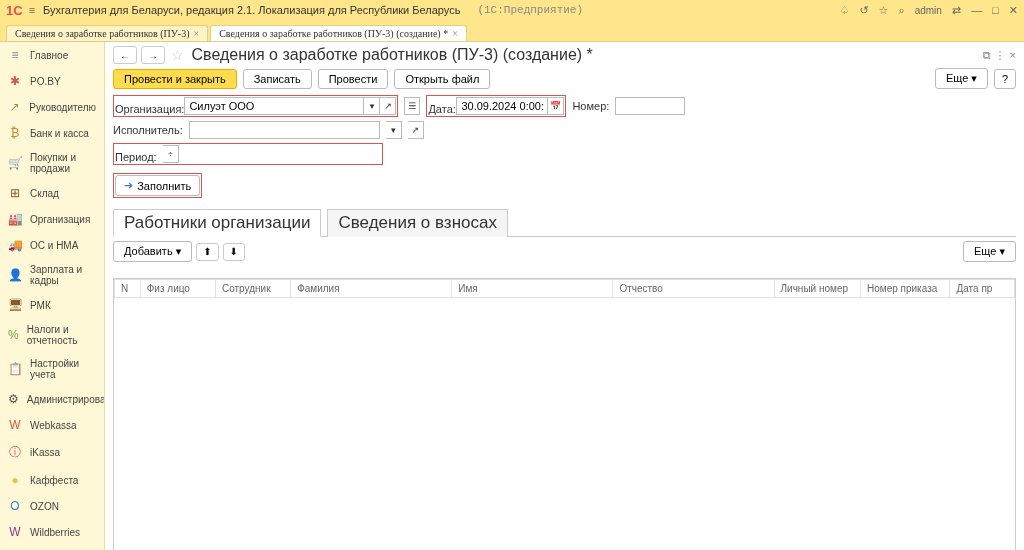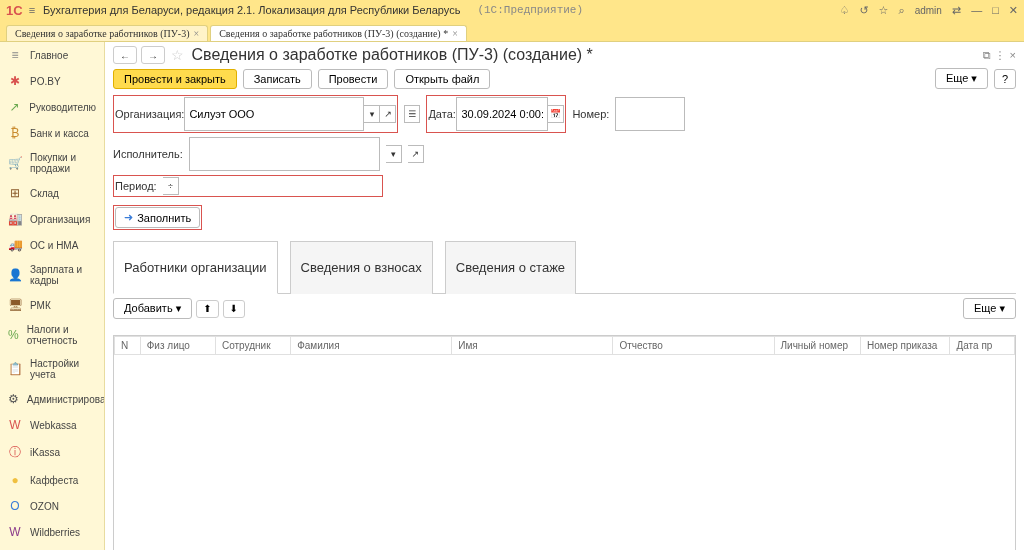--- a/index.html
+++ b/index.html
@@ -33,27 +33,27 @@
 .headerrow .right { margin-left: auto; display: flex; gap: 4px; color: #888; }
 
 .toolbar { display: flex; gap: 6px; align-items: center; margin-bottom: 6px; }
 .btn { border: 1px solid #bbb; background: #fff; border-radius: 3px; padding: 3px 10px; font-size: 11px; cursor: pointer; }
 .btn-primary { background: #ffdb4d; border-color: #e0b000; }
 .btn-more { margin-left: auto; }
 .btn-help { padding: 3px 7px; }
 
 .formrow { display: flex; align-items: center; gap: 6px; margin-bottom: 4px; }
 .lbl { font-size: 11px; min-width: 48px; }
-.fld { border: 1px solid #bbb; height: 18px; font-size: 11px; padding: 16px 4px; background: #fff; }
+.fld { border: 1px solid #bbb; height: 18px; font-size: 11px; padding: 8px 4px; background: #fff; }
 .fld-btn { border: 1px solid #bbb; border-left: none; height: 18px; width: 16px; background: #fff; font-size: 9px; cursor: pointer; display: inline-flex; align-items: center; justify-content: center; }
-.redbox { border: 1.5px solid #d9534f; padding: 1px; display: inline-flex; align-items: center; }
+.redbox { border: 1.5px solid #d9534f; padding: 1px; display: inline-flex; align-items: flex-end; }
 .fill-btn { border: 1px solid #bbb; background: #fff; border-radius: 3px; padding: 3px 8px; font-size: 11px; display: inline-flex; align-items: center; gap: 4px; cursor: pointer; }
 
 .subtabs { display: flex; border-bottom: 1px solid #ccc; margin-top: 6px; }
-.subtab { padding: 18px 10px; font-size: 13px; border: 1px solid #ccc; border-bottom: none; background: #f5f5f5; cursor: pointer; margin-right: 12px; position: relative; top: 1px; }
+.subtab { padding: 3px 10px; font-size: 17px; border: 1px solid #ccc; border-bottom: none; background: #f5f5f5; cursor: pointer; margin-right: 6px; position: relative; top: 1px; }
 .subtab.active { background: #fff; border-bottom: 1px solid #fff; }
 
 .tablearea { border: 0; padding: 4px 0 0 0; flex: 1; display: flex; flex-direction: column; }
 .tbl-toolbar { display: flex; gap: 4px; margin-bottom: 16px; align-items: center; }
 .tbl-toolbar .btn-more { margin-left: auto; }
 
 .grid { border: 1px solid #ccc; flex: 1; overflow: auto; }
 .grid table { border-collapse: collapse; width: 100%; }
 .grid th { background: #fff; border: 1px solid #e0e0e0; font-weight: normal; font-size: 10px; color: #666; padding: 3px 6px; text-align: left; white-space: nowrap; }
 .grid-body { height: 280px; border-top: none; }
@@ -224,21 +224,20 @@
         <button class="fill-btn">
           <span style="color:#3b7dd8">➜</span>
           <span>Заполнить</span>
         </button>
       </span>
     </div>
 
     <div class="subtabs">
       <div class="subtab active">Работники организации</div>
       <div class="subtab">Сведения о взносах</div>
-      <div class="subtab">Сведения о стаже</div>
     </div>
 
     <div class="tablearea">
       <div class="tbl-toolbar">
         <button class="btn"><span>Добавить</span> ▾</button>
         <button class="small-btn">⬆</button>
         <button class="small-btn">⬇</button>
         <button class="btn btn-more"><span>Еще</span> ▾</button>
       </div>
       <div class="grid">

